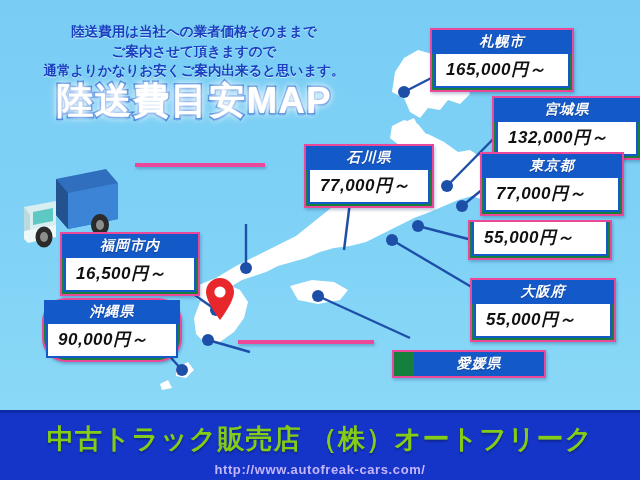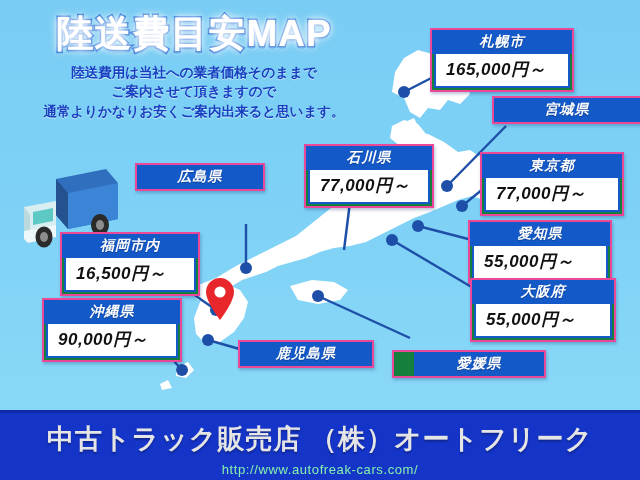--- a/index.html
+++ b/index.html
@@ -101,33 +101,33 @@
   
   #footer {
     position: absolute;
     left: 0; top: 410px;
     width: 640px; height: 70px;
     background: #1535c8;
     border-top: 3px solid #0f2aa8;
     text-align: center;
   }
   #footer-name {
-    color: #e5e5e5;
+    color: #84cc16;
     font-size: 27px;
     font-weight: 700;
     letter-spacing: 1px;
     line-height: 1;
     padding-top: 13px;
     white-space: nowrap;
     text-shadow: 0 2px 2px rgba(0,0,0,.28);
   }
   #footer-url {
-    color: #86efac;
+    color: #c4b5fd;
     font-size: 13px;
-    font-weight: 400;
+    font-weight: 700;
     letter-spacing: .6px;
     padding-top: 9px;
     white-space: nowrap;
   }
 </style>
 </head>
 <body>
 
 <div id="stage">
 
@@ -194,73 +194,71 @@
     <path fill="#bcd9de" d="M10 44 L16 52 L16 74 L10 66 Z"></path>
     <path fill="#5ec8c4" d="M19 49 L39 45 L39 58 L19 62 Z"></path>
     <path fill="#eef8f9" d="M10 68 L42 62 L42 74 L14 80 L10 76 Z"></path>
     <ellipse cx="86" cy="62" rx="9" ry="11" fill="#2b2b2b"></ellipse>
     <ellipse cx="86" cy="62" rx="4" ry="5" fill="#8d8d8d"></ellipse>
     <ellipse cx="30" cy="74" rx="8.5" ry="10.5" fill="#2b2b2b"></ellipse>
     <ellipse cx="30" cy="74" rx="4" ry="5" fill="#8d8d8d"></ellipse>
   </svg>
 
   <div id="title-block">
-    <div id="title-main">陸送費目安MAP</div>
     <div id="subtitle-block">
       <div class="subtitle-line">陸送費用は当社への業者価格そのままで</div>
       <div class="subtitle-line">ご案内させて頂きますので</div>
       <div class="subtitle-line">通常よりかなりお安くご案内出来ると思います。</div>
     </div>
+    <div id="title-main">陸送費目安MAP</div>
   </div>
 
   <div class="price-box" style="left:430px; top:28px; width:140px;">
     <div class="price-head">札幌市</div>
     <div class="price-body">165,000円～</div>
   </div>
 
   <div class="price-box" style="left:492px; top:96px; width:146px;">
     <div class="price-head">宮城県</div>
+    <div class="price-body">132,000円～</div>
   </div>
 
   <div class="price-box" style="left:480px; top:152px; width:140px;">
     <div class="price-head">東京都</div>
     <div class="price-body">77,000円～</div>
   </div>
 
   <div class="price-box" style="left:468px; top:220px; width:140px;">
-    <div class="price-head">愛知県</div>
     <div class="price-body">55,000円～</div>
   </div>
 
   <div class="price-box" style="left:470px; top:278px; width:142px;">
     <div class="price-head">大阪府</div>
     <div class="price-body">55,000円～</div>
   </div>
 
   <div class="price-box" style="left:304px; top:144px; width:126px;">
     <div class="price-head">石川県</div>
     <div class="price-body">77,000円～</div>
   </div>
 
   <div class="price-box" style="left:135px; top:163px; width:126px;">
-    <div class="price-head">広島県</div>
   </div>
 
   <div class="price-box" style="left:60px; top:232px; width:136px;">
     <div class="price-head">福岡市内</div>
     <div class="price-body">16,500円～</div>
   </div>
 
-  <div class="price-box" style="left:42px; top:298px; width:136px;">
+  <div class="price-box" style="left:42px; top:298px; width:136px;border-radius:24px;">
     <div class="price-head">沖縄県</div>
     <div class="price-body">90,000円～</div>
   </div>
 
   <div class="price-box" style="left:238px; top:340px; width:132px;">
-    <div class="price-head">鹿児島県</div>
   </div>
 
   <div class="price-box" style="left:392px; top:350px; width:130px;padding-left:20px;">
     <div class="price-head">愛媛県</div>
   </div>
 
   <div id="footer">
     <div id="footer-name">中古トラック販売店 （株）オートフリーク</div>
     <div id="footer-url">http://www.autofreak-cars.com/</div>
   </div>

